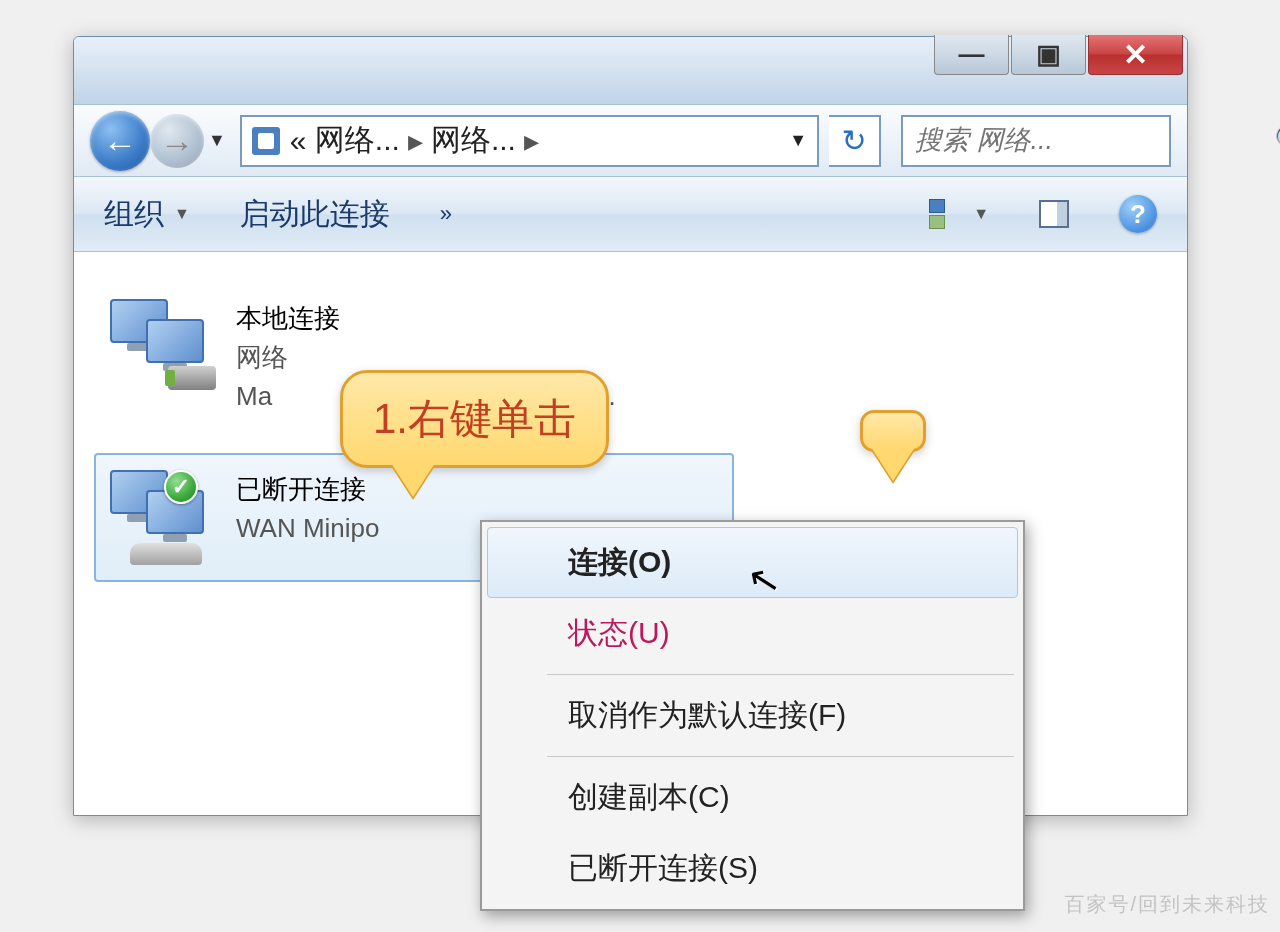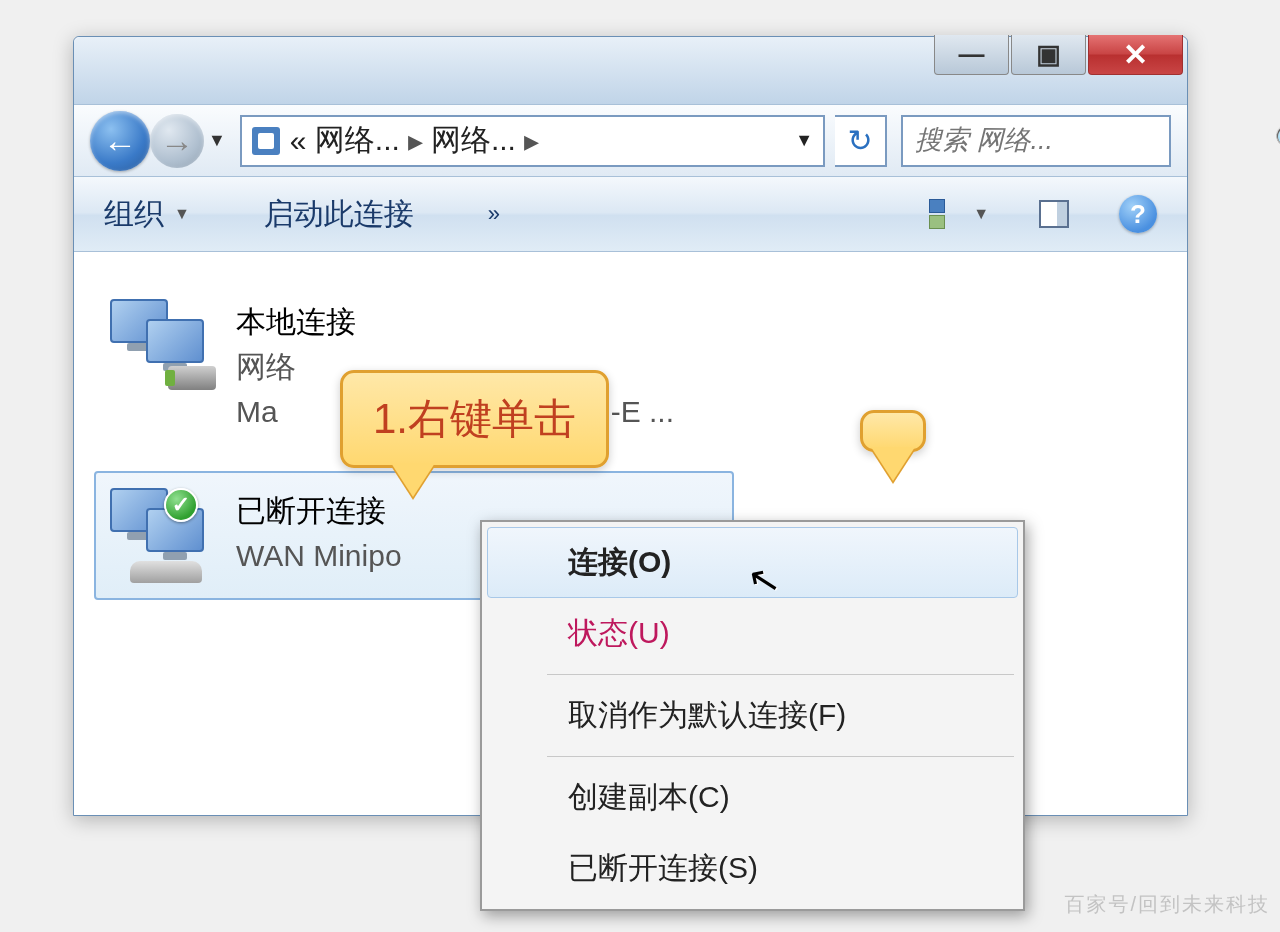--- a/index.html
+++ b/index.html
@@ -47,30 +47,30 @@
 }
 .bc-icon { width: 28px; height: 28px; background: #4a80c0; margin-right: 10px; border-radius: 3px; position: relative; }
 .bc-icon::after { content: ''; position: absolute; inset: 6px; background: #fff; border-radius: 2px; }
 .bc-chev { margin: 0 8px; color: #555; }
 .bc-dd { margin-left: auto; font-size: 18px; }
 
 .refresh-btn { width: 52px; height: 52px; border: 2px solid #7a9ac0; border-left: none; background: #fff; display: flex; align-items: center; justify-content: center; color: #2a70c0; font-size: 30px; cursor: pointer; }
 
 .searchbox {
   width: 270px; height: 52px; background: #fff; border: 2px solid #7a9ac0;
-  display: flex; align-items: center; padding: 0 12px; margin-left: 4px;
+  display: flex; align-items: center; padding: 0 12px; margin-left: 10px;
 }
 .searchbox input { flex: 1; border: none; outline: none; font-size: 27px; font-style: italic; color: #888; background: transparent; }
 .search-icon { color: #3a7ac8; font-size: 28px; cursor: pointer; }
 
 .toolbar {
   height: 75px;
   background: linear-gradient(to bottom, #f4f8fc, #dce8f4 48%, #d0e0f0 52%, #e0ecf6);
   border-bottom: 1px solid #a8c0d8;
-  display: flex; align-items: center; padding: 0 30px; gap: 74px;
+  display: flex; align-items: center; padding: 0 30px; gap: 50px;
   font-size: 30px; color: #1a3a6a;
 }
 .tb-item { display: flex; align-items: center; gap: 10px; cursor: pointer; }
 .tb-dd { font-size: 16px; color: #555; }
 .tb-chevmore { font-size: 22px; color: #1a3a6a; }
 .tb-right { margin-left: auto; display: flex; align-items: center; gap: 50px; }
 .tb-micro-icon { width: 34px; height: 30px; position: relative; }
 .tb-micro-icon::before { content: ''; position: absolute; left: 0; top: 0; width: 14px; height: 12px; background: #4a80c0; border: 1px solid #2a5a98; }
 .tb-micro-icon::after { content: ''; position: absolute; left: 0; bottom: 0; width: 14px; height: 12px; background: #9ac080; border: 1px solid #6a9050; }
 .tb-pane-icon { width: 30px; height: 28px; border: 2px solid #5a7090; background: #fff; position: relative; }
@@ -85,21 +85,21 @@
 .conn-icon { width: 110px; height: 95px; position: relative; flex-shrink: 0; }
 .monitor { position: absolute; width: 58px; height: 44px; background: linear-gradient(135deg, #b0d0f0, #6090d0); border: 2px solid #4070b0; border-radius: 4px; }
 .monitor::after { content: ''; position: absolute; bottom: -10px; left: 50%; transform: translateX(-50%); width: 24px; height: 8px; background: #90a0b0; border-radius: 2px; }
 .m1 { left: 4px; top: 0; }
 .m2 { left: 40px; top: 20px; }
 .plug { position: absolute; bottom: 4px; right: 0; width: 48px; height: 24px; background: linear-gradient(#d0d0d0, #808080); border-radius: 4px; }
 .plug::before { content: ''; position: absolute; left: -3px; top: 4px; width: 10px; height: 16px; background: #70b040; border-radius: 2px; }
 .modem { position: absolute; bottom: 0; left: 24px; width: 72px; height: 22px; background: linear-gradient(#e0e0e0, #a0a0a0); border-radius: 10px 10px 4px 4px; }
 .check-badge { position: absolute; top: 0; right: 18px; width: 34px; height: 34px; border-radius: 50%; background: radial-gradient(circle at 35% 30%, #90e090, #30a030 70%); border: 2px solid #fff; color: #fff; font-size: 22px; font-weight: bold; display: flex; align-items: center; justify-content: center; box-shadow: 0 1px 3px rgba(0,0,0,0.4); }
 
-.conn-info { font-size: 30px; color: #333; line-height: 1.5; }
+.conn-info { font-size: 26px; color: #333; line-height: 1.5; }
 .conn-title { color: #000; }
 .conn-sub { color: #555; }
 
 .callout {
   position: absolute;
   background: linear-gradient(to bottom, #ffe8a8, #ffd870);
   border: 3px solid #e0a030;
   border-radius: 14px;
   padding: 18px 30px;
   font-size: 42px;
@@ -107,21 +107,21 @@
   box-shadow: 0 3px 10px rgba(0,0,0,0.2);
 }
 .callout-tail {
   position: absolute;
   width: 0; height: 0;
   border-left: 22px solid transparent;
   border-right: 22px solid transparent;
   border-top: 34px solid #ffd870;
   filter: drop-shadow(0 3px 0 #e0a030);
 }
-.callout1 { left: 340px; top: 370px; }
+.callout1 { left: 340px; top: 370px; border-radius: 27px; }
 .callout1 .callout-tail { bottom: -32px; left: 48px; }
 .callout2 { left: 860px; top: 410px; }
 .callout2 .callout-tail { bottom: -32px; left: 50%; transform: translateX(-50%); }
 
 .context-menu {
   position: absolute;
   left: 480px; top: 520px;
   width: 545px;
   background: #f4f4f4;
   border: 2px solid #9a9a9a;

